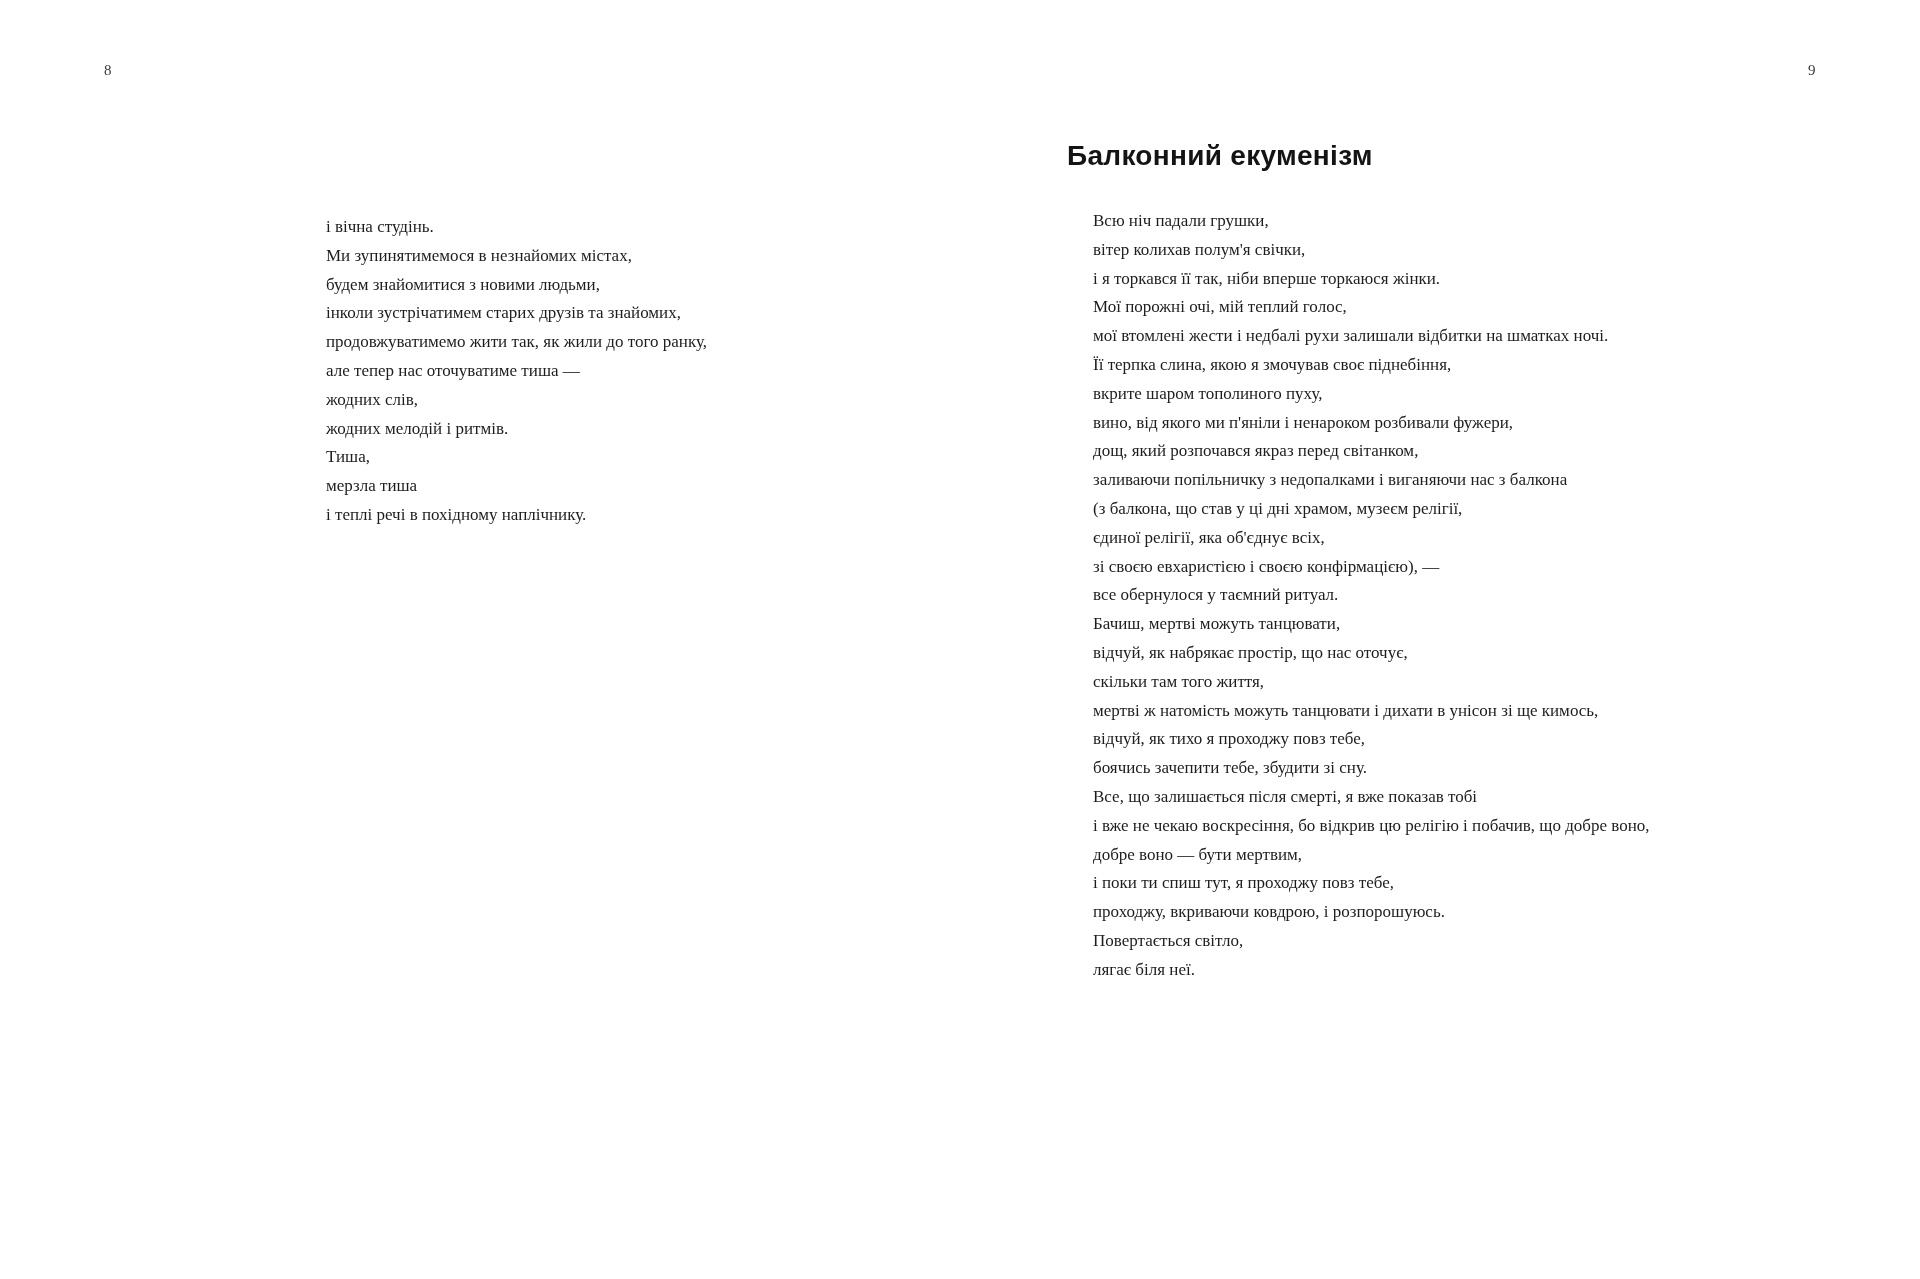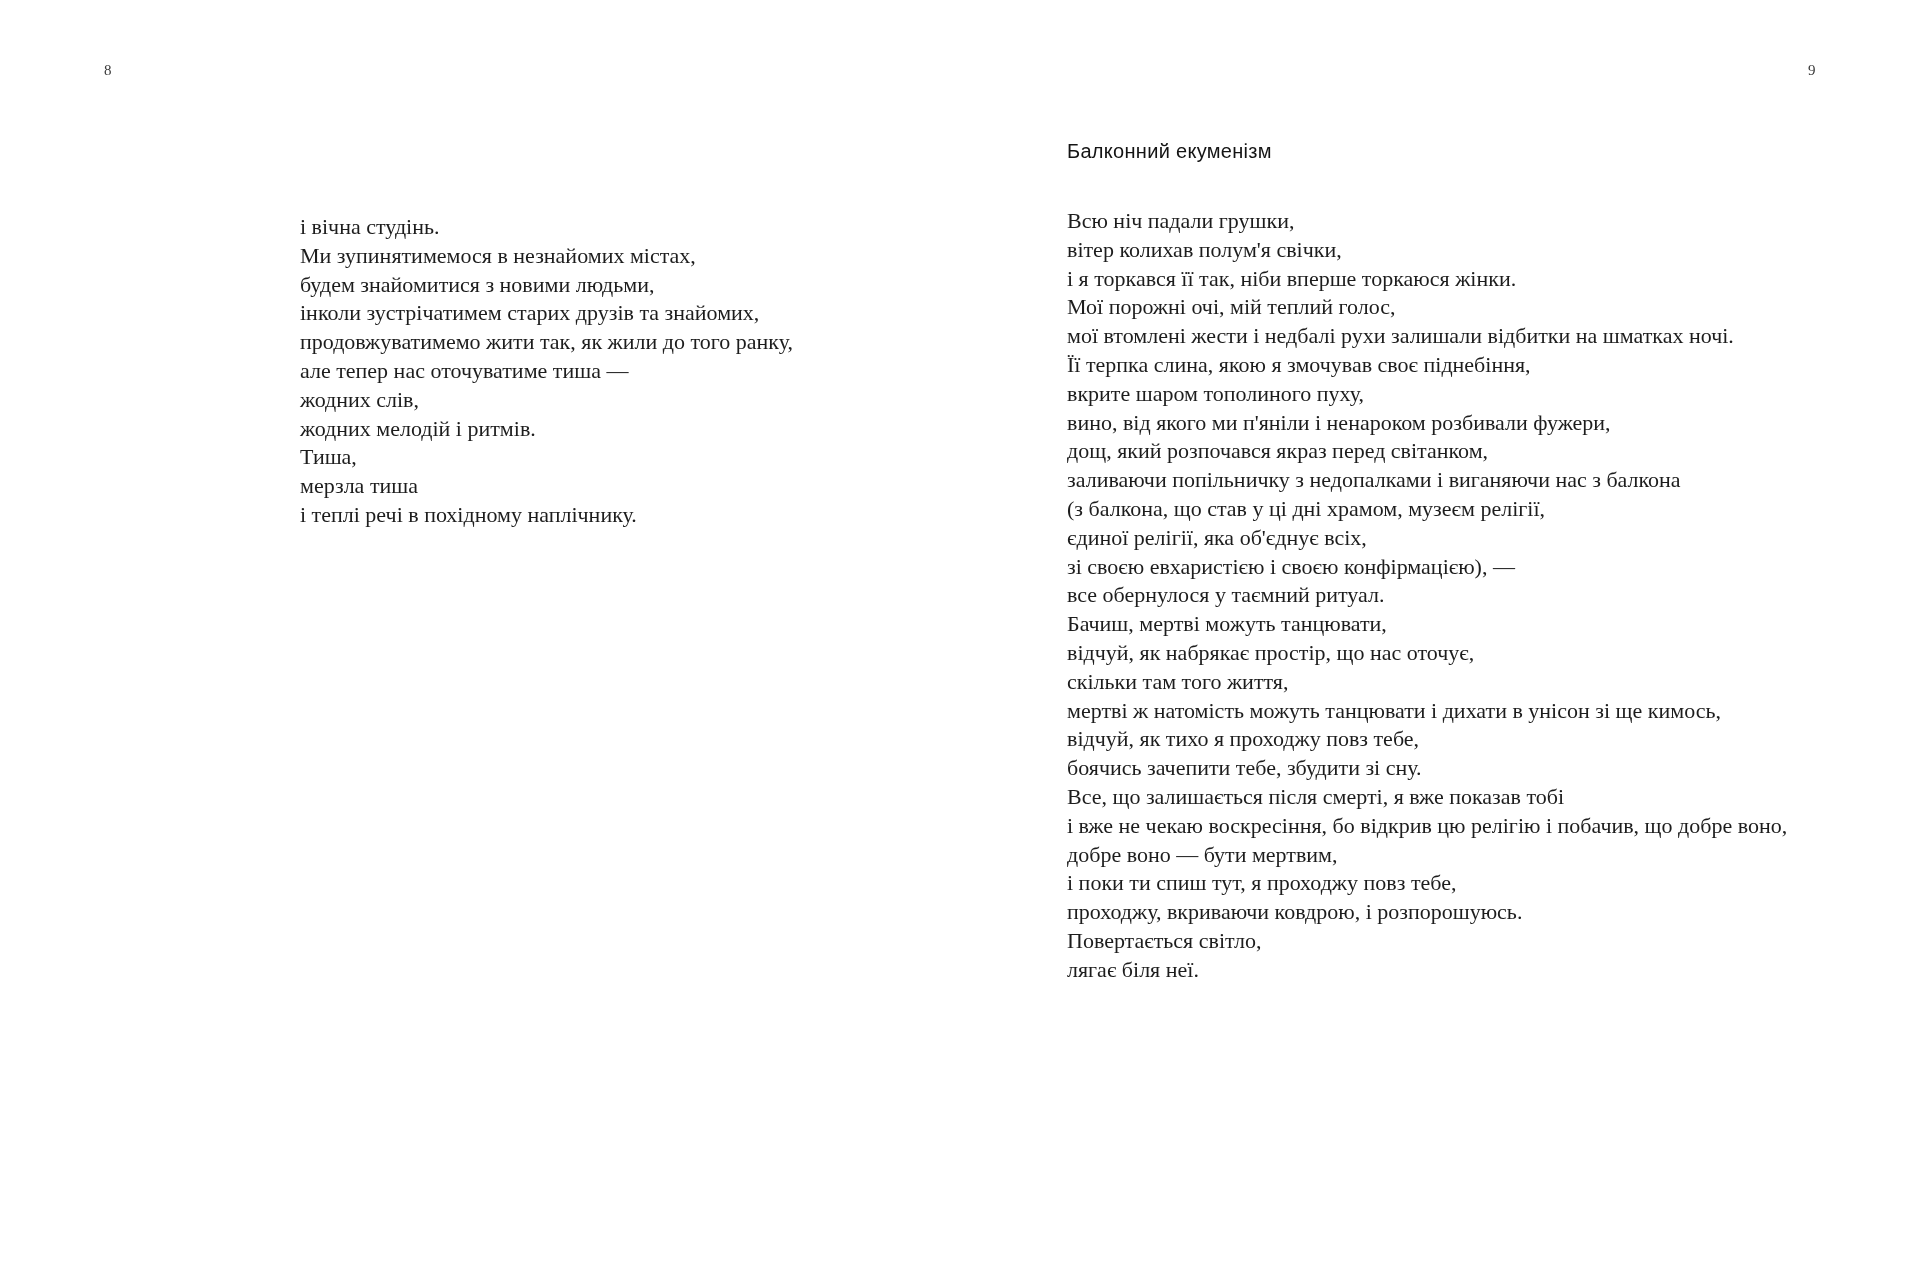--- a/index.html
+++ b/index.html
@@ -38,32 +38,33 @@
     left: 104px;
   }
   .folio-right {
     right: 104px;
   }
   .poem-title {
     position: absolute;
     top: 140px;
     left: 107px;
     font-family: "Liberation Sans", sans-serif;
-    font-weight: normal;
-    font-size: 20px;
+    font-weight: bold;
+    font-size: 28px;
     letter-spacing: 0.3px;
     color: #141414;
   }
   .verse {
     position: absolute;
     font-family: "Liberation Serif", serif;
-    font-size: 22px;
+    font-size: 17px;
     line-height: 28.8px;
     color: #1d1d1d;
     white-space: pre-wrap;
+    margin-left: 26px;
   }
   .verse-left {
     top: 213px;
     left: 300px;
   }
   .verse-right {
     top: 207px;
     left: 107px;
     right: 12px;
   }

